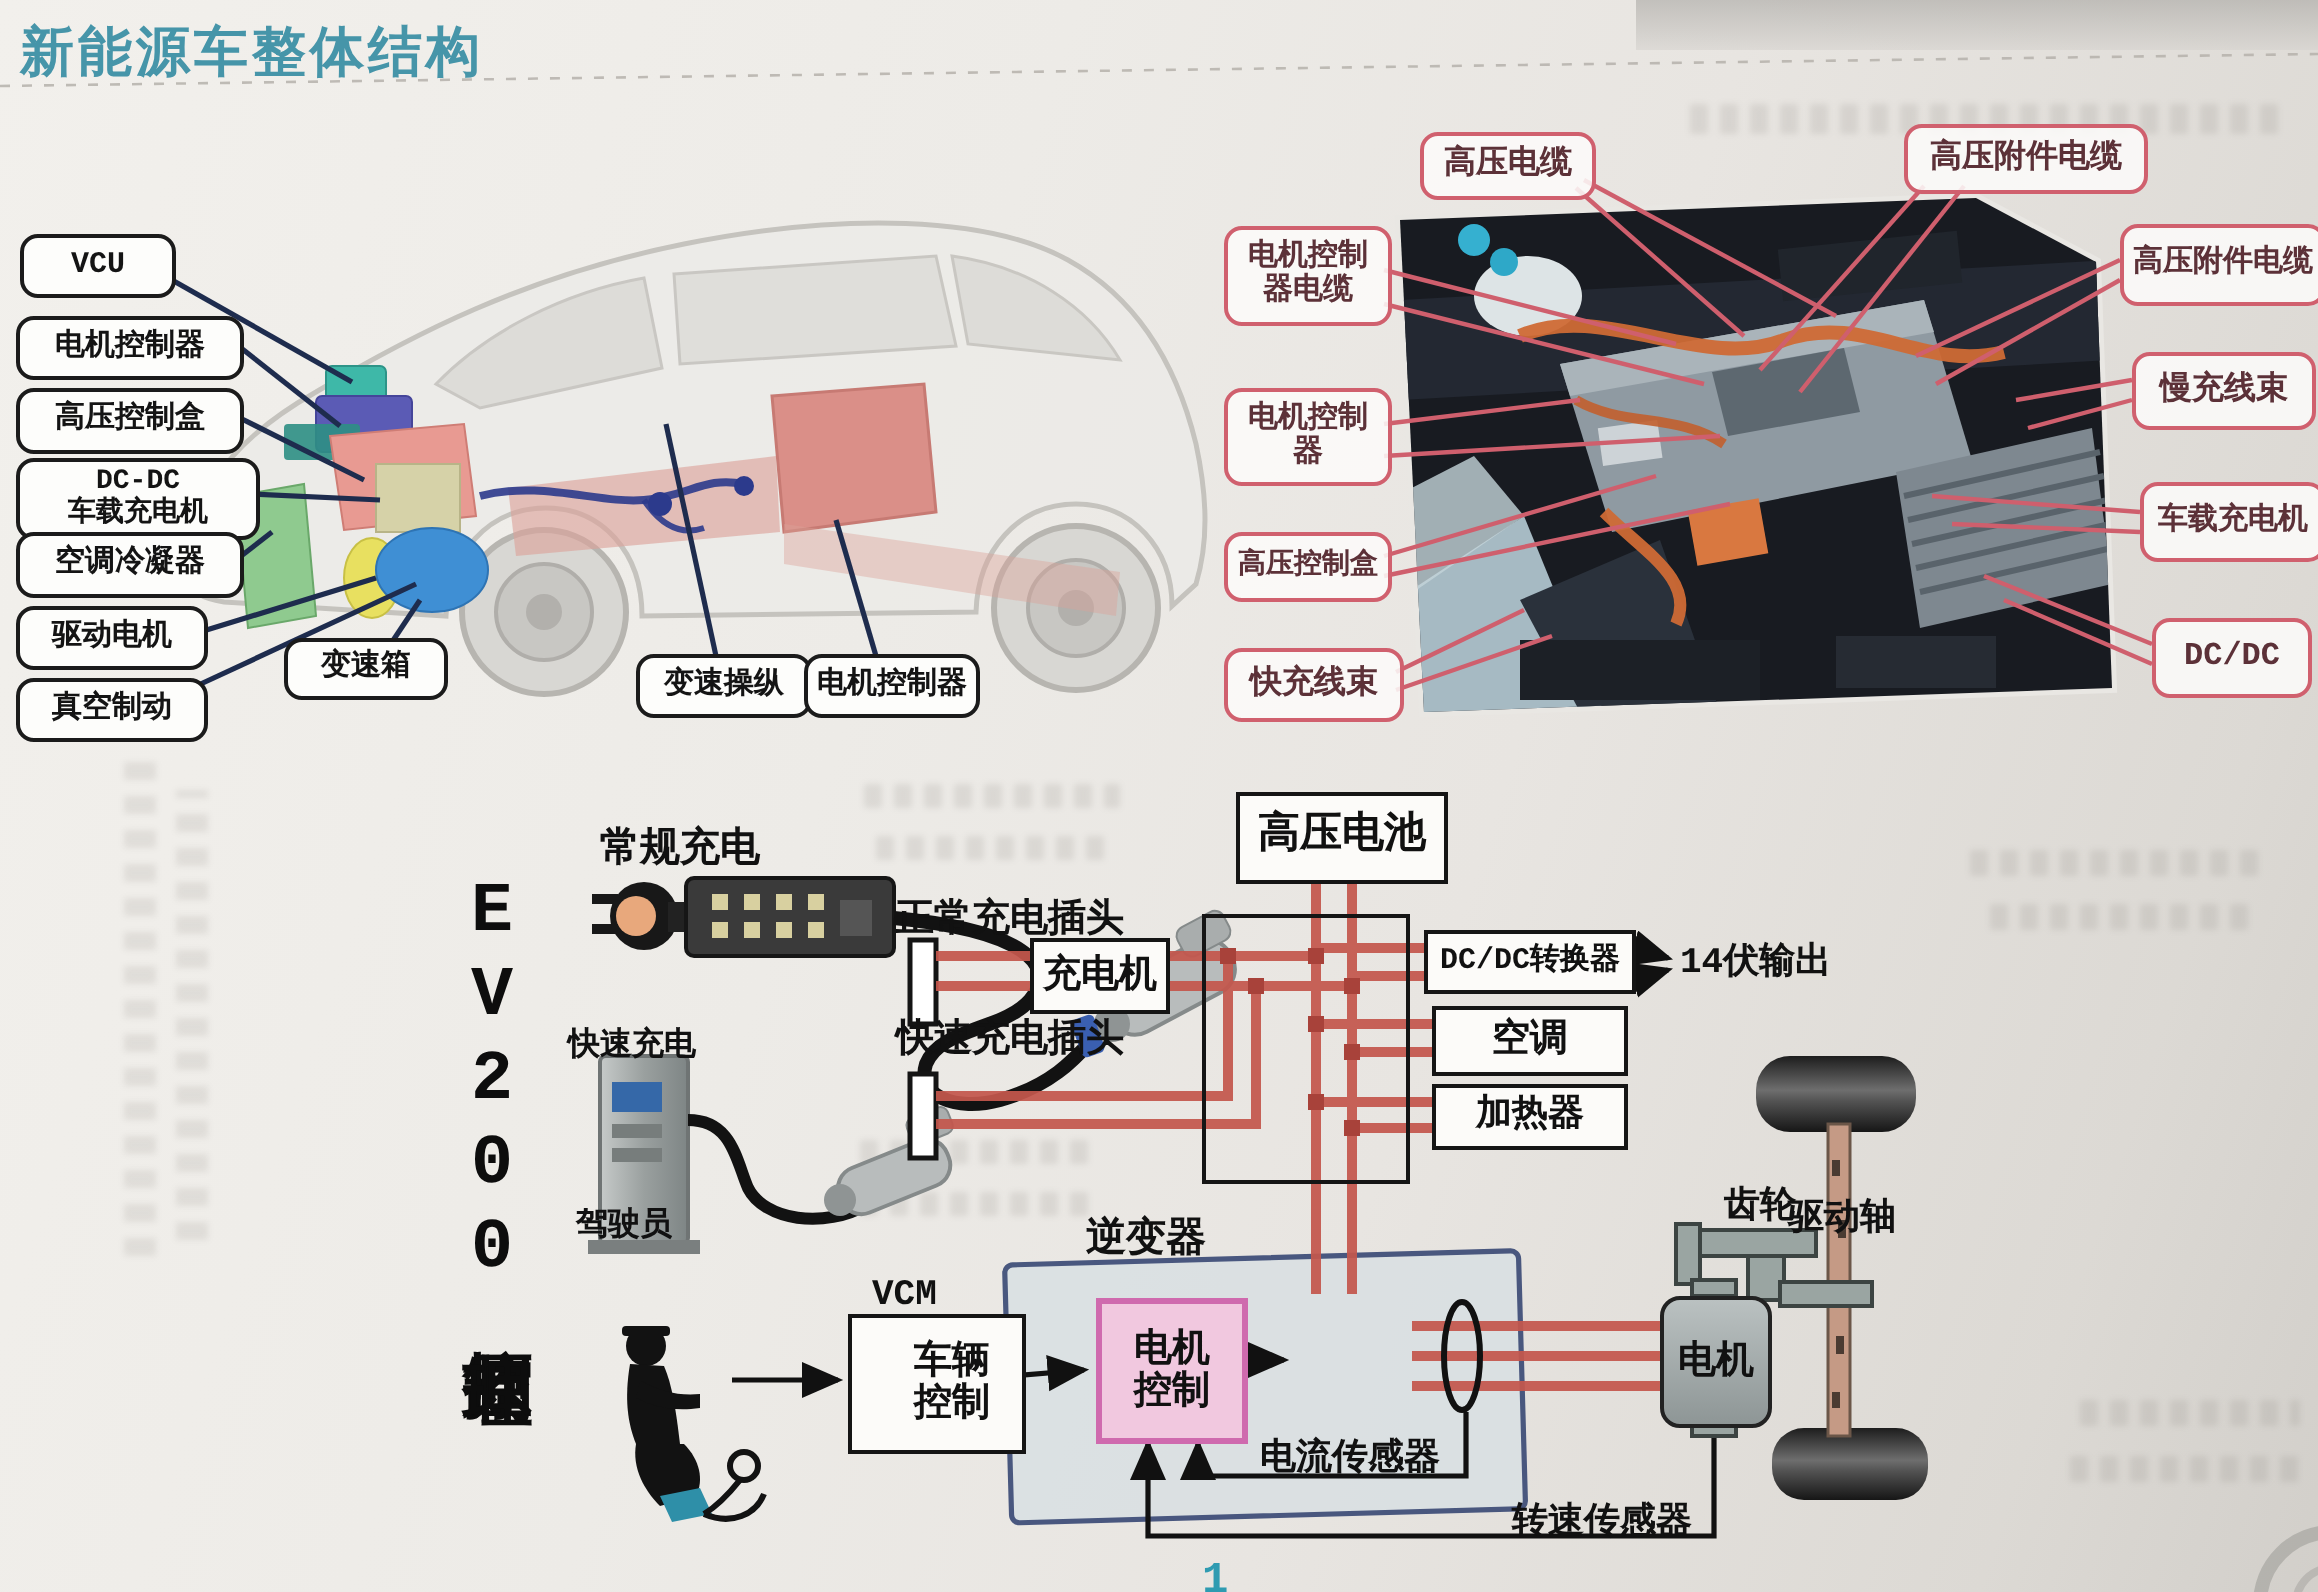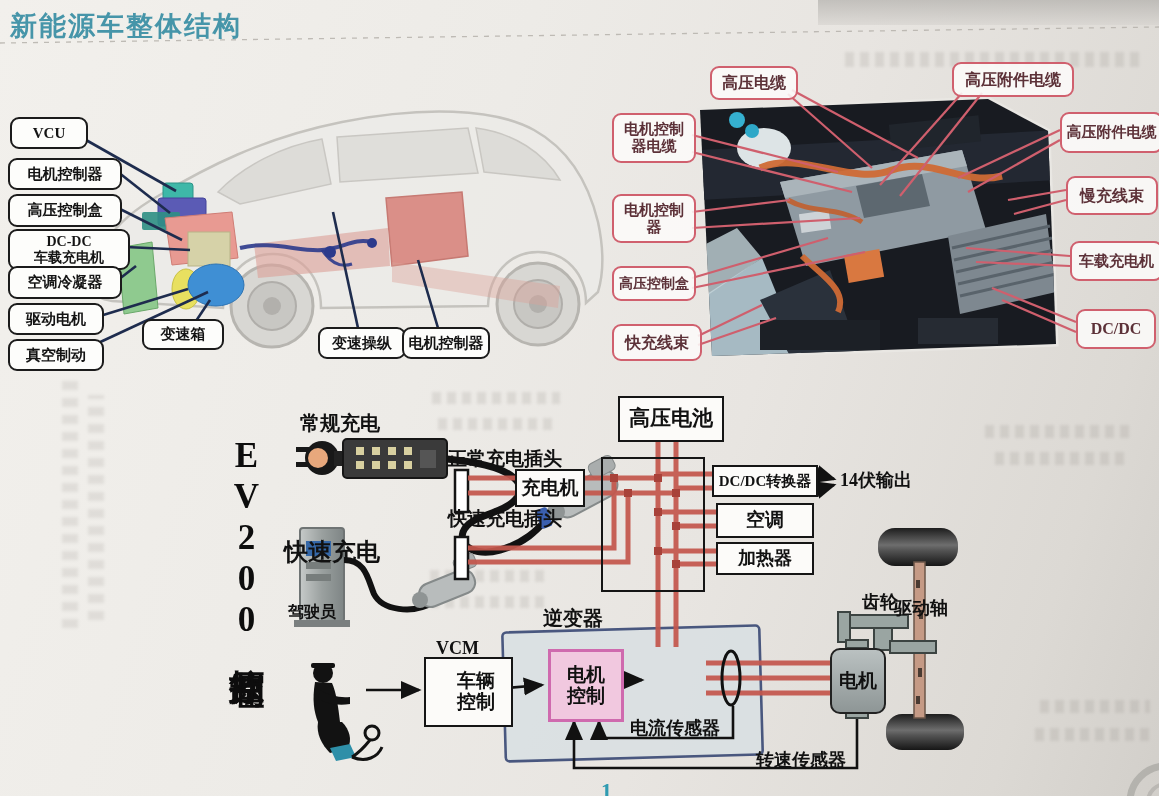--- a/index.html
+++ b/index.html
@@ -1,19 +1,19 @@
 <!DOCTYPE html>
 <html><head>
 <meta charset="utf-8">
 <style>
   html,body{margin:0;padding:0;background:#d8d5d0;}
   #page{
     position:relative;width:1159px;height:796px;overflow:hidden;
     background:linear-gradient(108deg,#f2f0ec 0%,#edebe7 38%,#e8e5e1 62%,#dcd9d4 88%,#d2cfca 100%);
-    font-family:Liberation Serif, serif;color:#111;
+    font-family:Liberation Mono, monospace;color:#111;
   }
   .lbl{white-space:pre-line;}
   
   .blabel{
     position:absolute;display:flex;align-items:center;justify-content:center;text-align:center;
     background:#fdfdfb;border:2px solid #1b1b1b;border-radius:9px;
     font-weight:700;font-size:15px;line-height:1.12;color:#141414;z-index:4;
   }
   
   .rlabel{
@@ -377,21 +377,21 @@
     </div>
   <div class="rlabel" style="left:1076px;top:309px;width:76px;height:36px;">
       <span class="lbl">DC/DC</span>
     </div>
   <div class="rlabel" style="left:612px;top:324px;width:86px;height:33px;">
       <span class="lbl">快充线束</span>
     </div>
 
   <div id="ev-vertical">EV200控制原理</div>
   <div class="freelabel" style="left:300px;top:410px;font-size:20px;">常规充电</div>
-  <div class="freelabel" style="left:284px;top:512px;font-size:24px;margin-top:24px;">快速充电</div>
+  <div class="freelabel" style="left:284px;top:512px;font-size:16px;">快速充电</div>
   <div class="freelabel" style="left:448px;top:446px;font-size:19px;">正常充电插头</div>
   <div class="freelabel" style="left:448px;top:506px;font-size:19px;">快速充电插头</div>
 
   <div class="dbox" style="left:515px;top:469px;width:66px;height:34px;font-size:19px;">
       <span class="lbl">充电机</span>
     </div>
   <div class="dbox" style="left:618px;top:396px;width:102px;height:42px;font-size:21px;">
       <span class="lbl">高压电池</span>
     </div>
   <div class="dbox" style="left:601px;top:457px;width:100px;height:131px;background:none;"></div>

